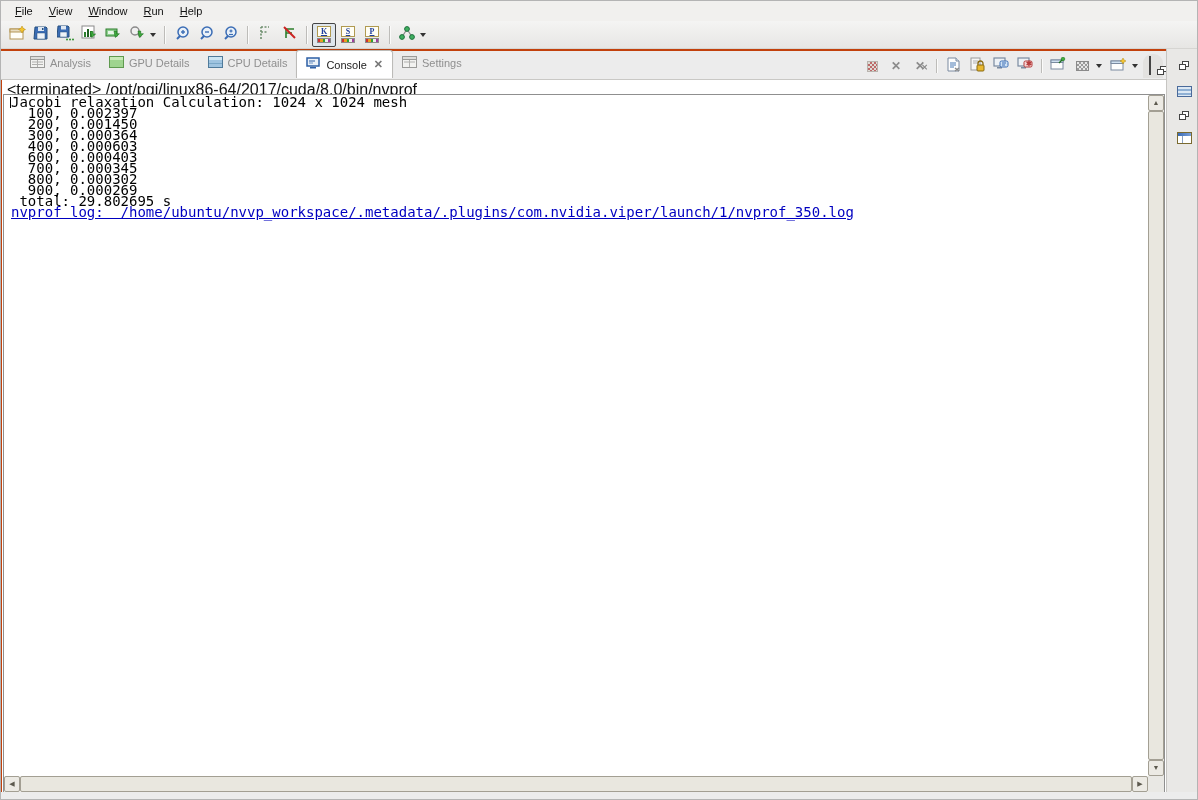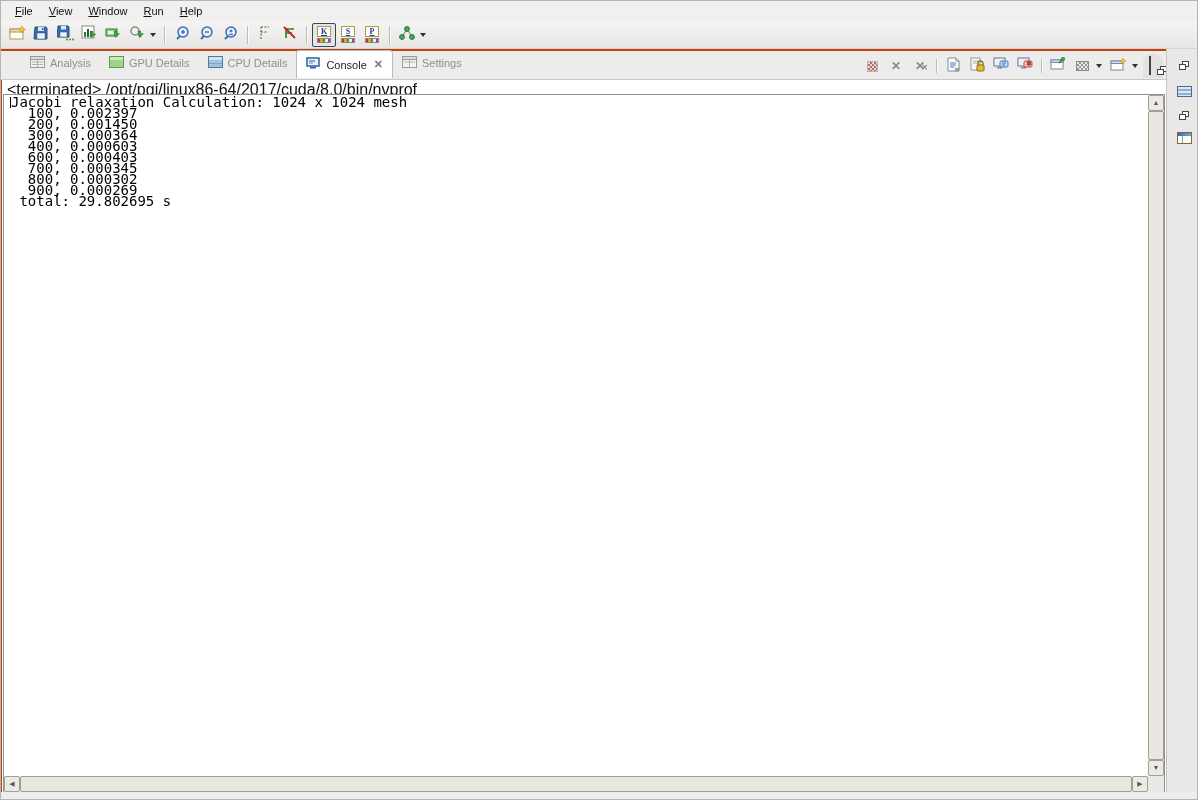--- a/index.html
+++ b/index.html
@@ -338,20 +338,21 @@
         <div class="cline">Jacobi relaxation Calculation: 1024 x 1024 mesh</div>
         <div class="cline">  100, 0.002397</div>
         <div class="cline">  200, 0.001450</div>
         <div class="cline">  300, 0.000364</div>
         <div class="cline">  400, 0.000603</div>
         <div class="cline">  600, 0.000403</div>
         <div class="cline">  700, 0.000345</div>
         <div class="cline">  800, 0.000302</div>
         <div class="cline">  900, 0.000269</div>
         <div class="cline"> total: 29.802695 s</div>
+        <div class="cline clink">nvprof log:  /home/ubuntu/nvvp_workspace/.metadata/.plugins/com.nvidia.viper/launch/1/nvprof_350.log</div>
       </div>
       <div class="vscroll">
         <div class="sbtn up">▲</div>
         <div class="sthumb"></div>
         <div class="sbtn down">▼</div>
       </div>
       <div class="hscroll">
         <div class="sbtn left">◀</div>
         <div class="sthumb"></div>
         <div class="sbtn right">▶</div>

